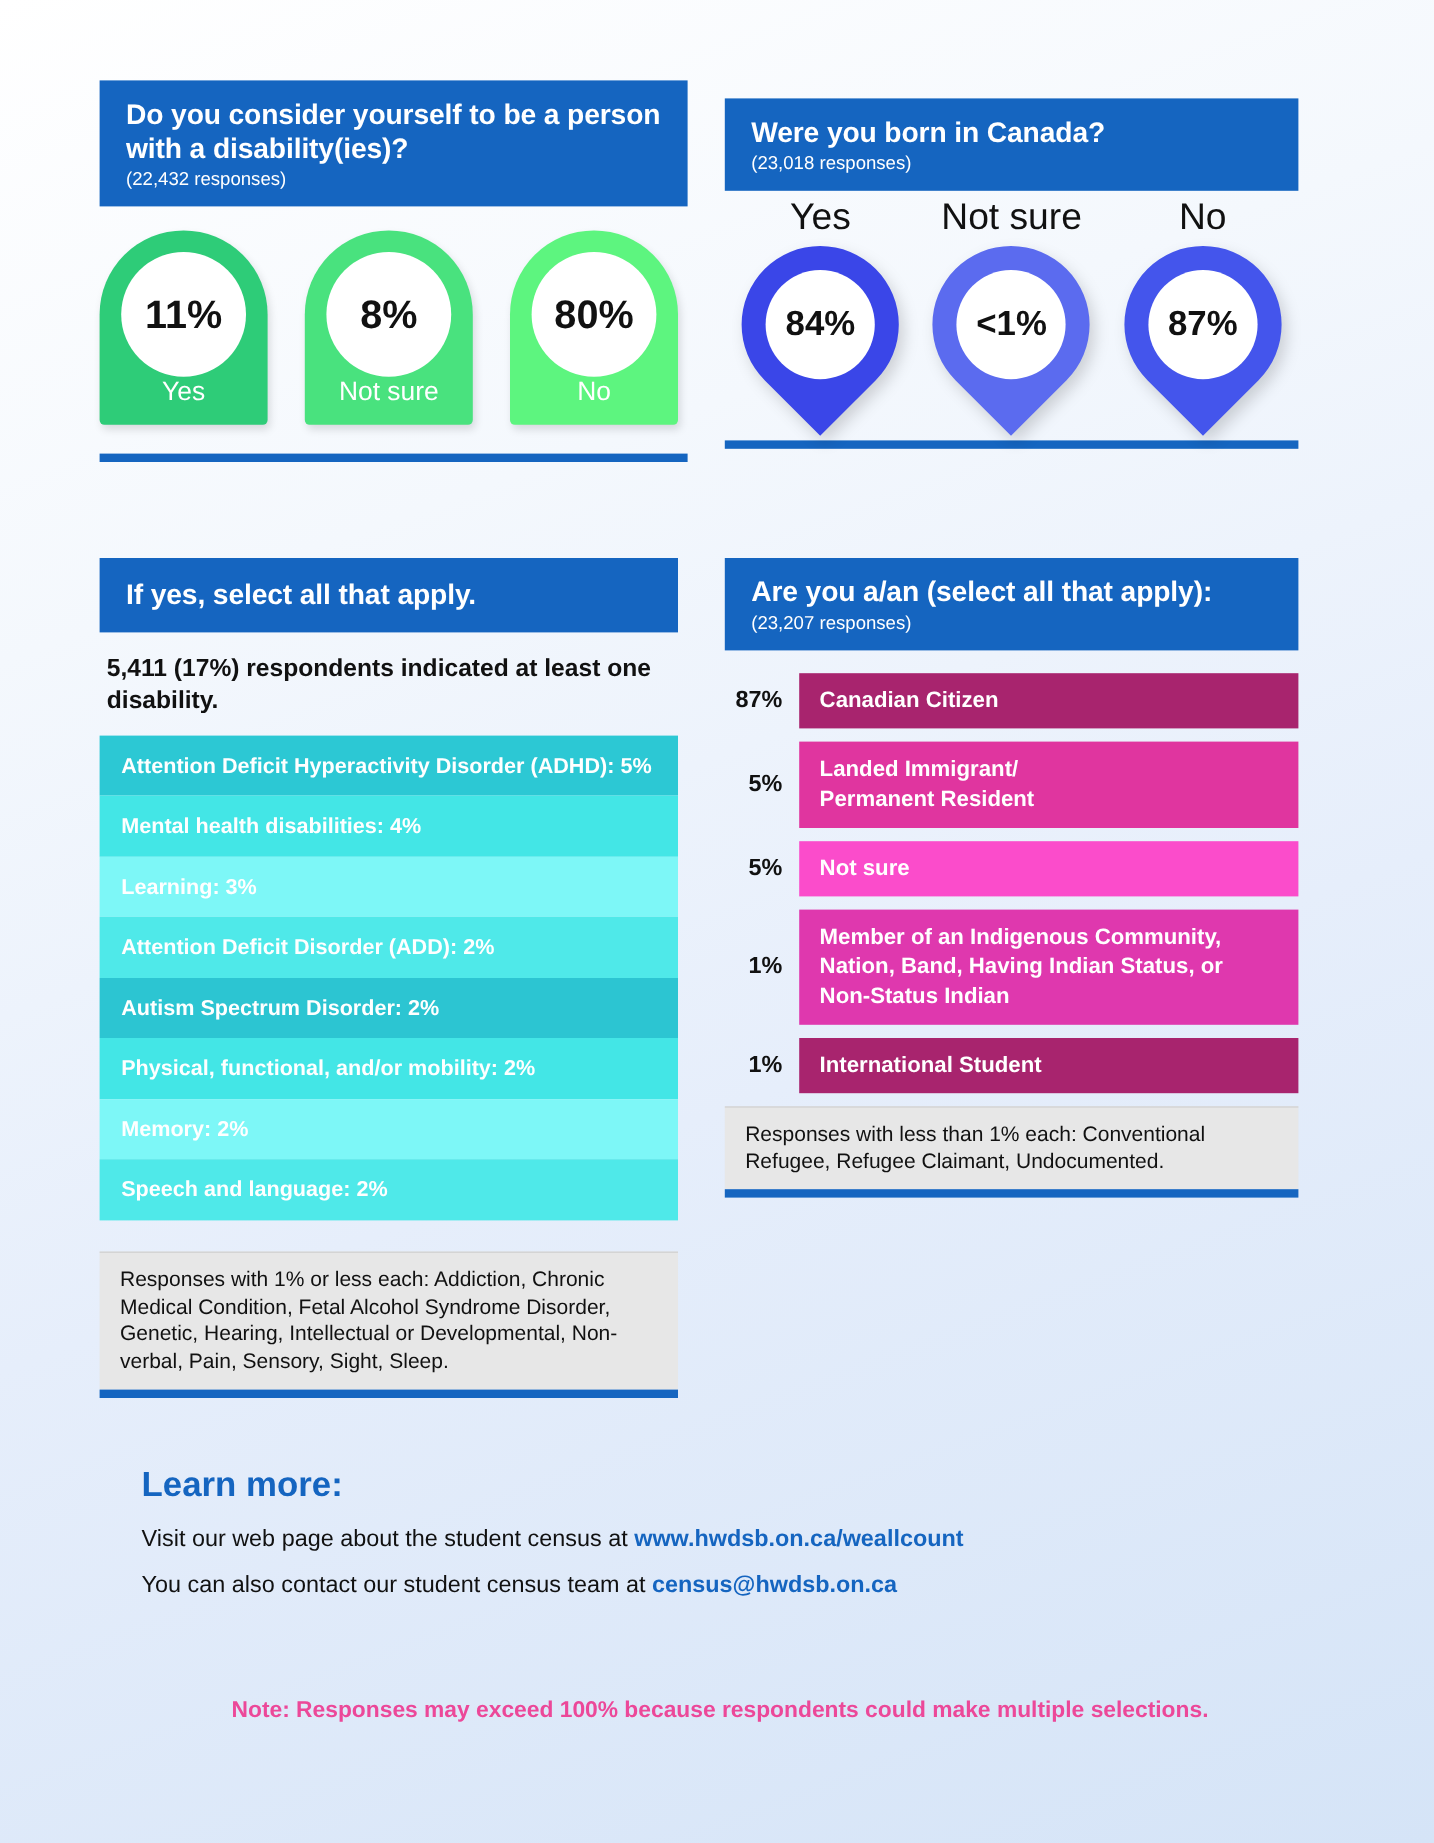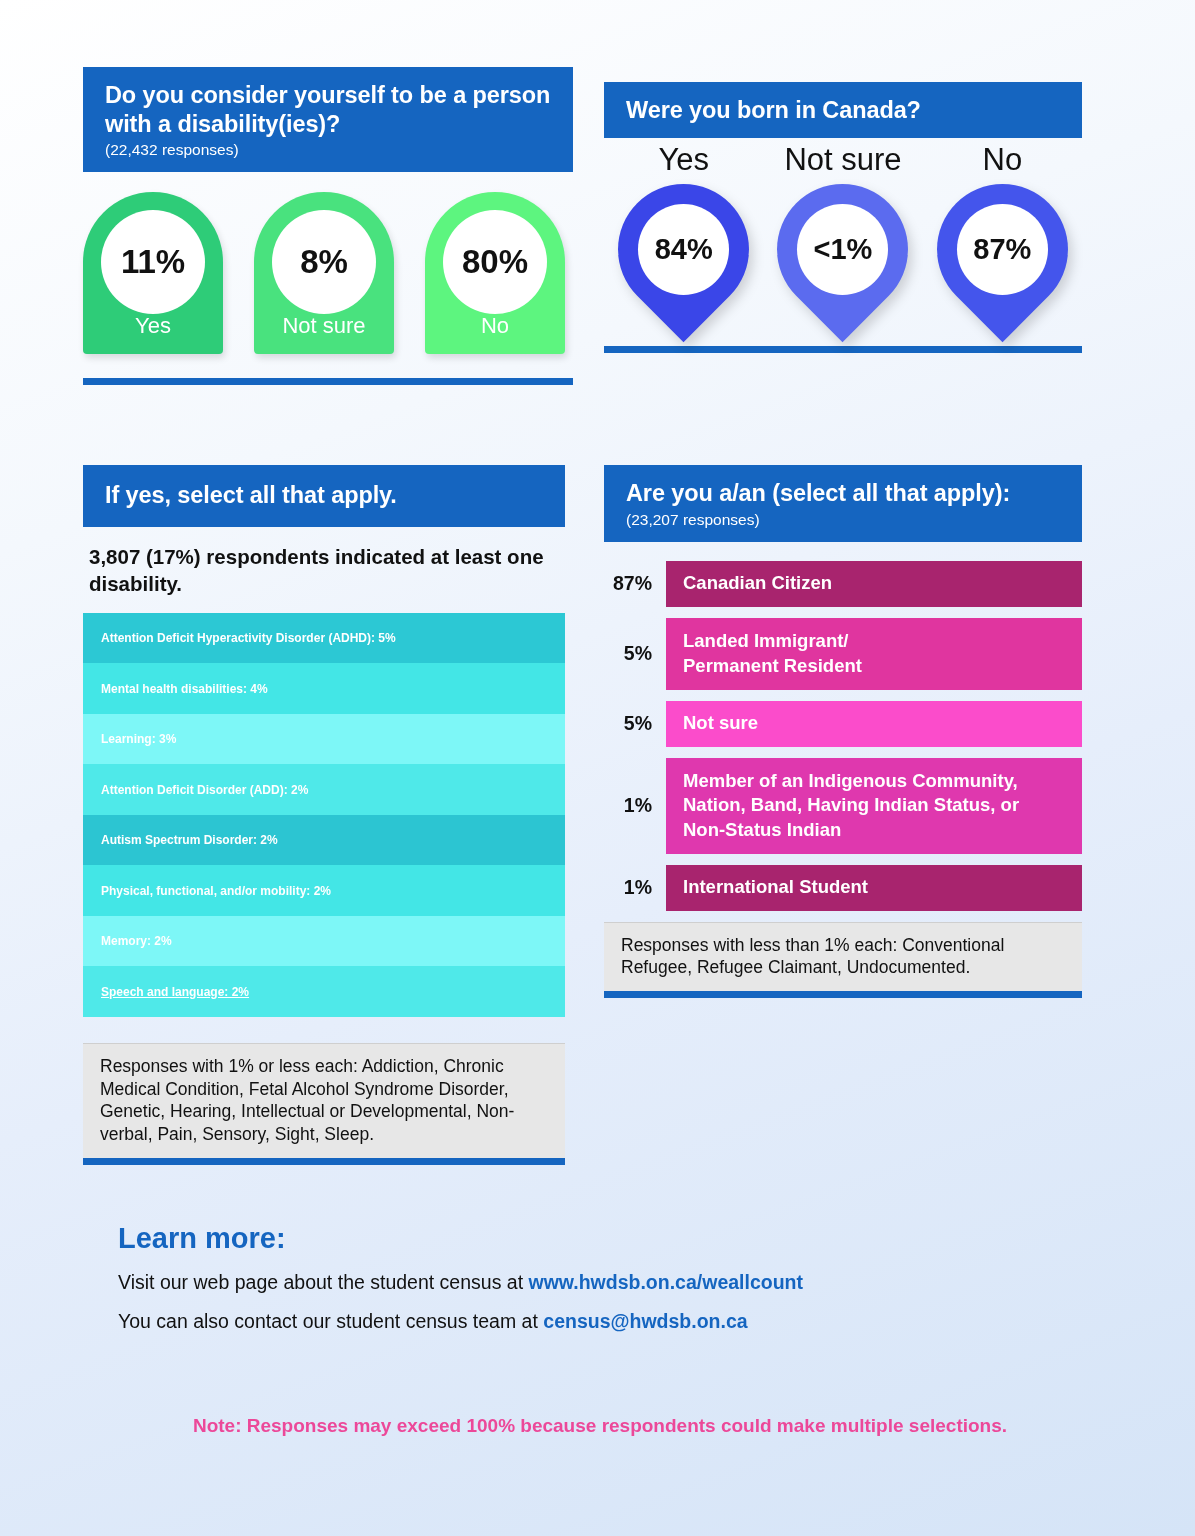--- a/index.html
+++ b/index.html
@@ -80,21 +80,21 @@
 
   
   .intro {
     font-size: 20.5px; font-weight: bold; color: #111111;
     line-height: 1.32; padding: 16px 4px 16px 6px;
   }
   .cyan-row {
     height: 50.5px;
     display: flex; align-items: center;
     padding-left: 18px;
-    color: #ffffff; font-size: 12px; font-weight: bold;
+    color: #ffffff; font-size: 18px; font-weight: bold;
   }
 
   
   .cbar-row { display: flex; align-items: center; margin-bottom: 11px; }
   .cbar-pct {
     width: 62px; text-align: right; padding-right: 14px;
     font-size: 19.5px; font-weight: bold; color: #111111;
   }
   .cbar {
     flex: 1; color: #ffffff; font-weight: bold;
@@ -151,20 +151,21 @@
         </div>
         <div class="lbl">No</div>
       </div>
     </div>
   <div class="rule" style="margin-top:24px;"></div>
 </div>
 
 <div class="panel" style="left:604px; top:82px; width:478px;">
   <div class="qhead">
     <div class="qtitle">Were you born in Canada?</div>
+    <div class="qsub">(23,018 responses)</div>
   </div>
   <div class="pin-row">
       <div class="pin-cell">
         <div class="pin-cap">Yes</div>
         <div class="pin">
           <div class="body" style="background: rgb(58, 70, 232);"></div>
           <div class="hole">
             <span class="ppct">84%</span>
           </div>
         </div>
@@ -188,21 +189,21 @@
         </div>
       </div>
     </div>
   <div class="rule" style="margin-top:10px;"></div>
 </div>
 
 <div class="panel" style="left:83px; top:465px; width:482px;">
   <div class="qhead" style="padding:16px 20px 17px 22px;">
     <div class="qtitle">If yes, select all that apply.</div>
   </div>
-  <div class="intro">3,807 (17%) respondents indicated at least one disability.</div>
+  <div class="intro">5,411 (17%) respondents indicated at least one disability.</div>
   <div id="cyan-list">
       <div class="cyan-row" style="background: rgb(44, 200, 212);">
         <span>Attention Deficit Hyperactivity Disorder (ADHD): 5%</span>
       </div>
       <div class="cyan-row" style="background: rgb(67, 230, 230);">
         <span>Mental health disabilities: 4%</span>
       </div>
       <div class="cyan-row" style="background: rgb(125, 247, 247);">
         <span>Learning: 3%</span>
       </div>
@@ -211,21 +212,21 @@
       </div>
       <div class="cyan-row" style="background: rgb(44, 197, 210);">
         <span>Autism Spectrum Disorder: 2%</span>
       </div>
       <div class="cyan-row" style="background: rgb(67, 230, 230);">
         <span>Physical, functional, and/or mobility: 2%</span>
       </div>
       <div class="cyan-row" style="background: rgb(125, 247, 247);">
         <span>Memory: 2%</span>
       </div>
-      <div class="cyan-row" style="background: rgb(79, 233, 233); text-decoration: underline;">
+      <div class="cyan-row" style="background: rgb(79, 233, 233);">
         <span>Speech and language: 2%</span>
       </div>
     </div>
   <div class="notebox" style="margin-top:26px;">Responses with 1% or less each: Addiction, Chronic Medical Condition, Fetal Alcohol Syndrome Disorder, Genetic, Hearing, Intellectual or Developmental, Non-verbal, Pain, Sensory, Sight, Sleep.</div>
   <div class="rule"></div>
 </div>
 
 <div class="panel" style="left:604px; top:465px; width:478px;">
   <div class="qhead">
     <div class="qtitle">Are you a/an (select all that apply):</div>

